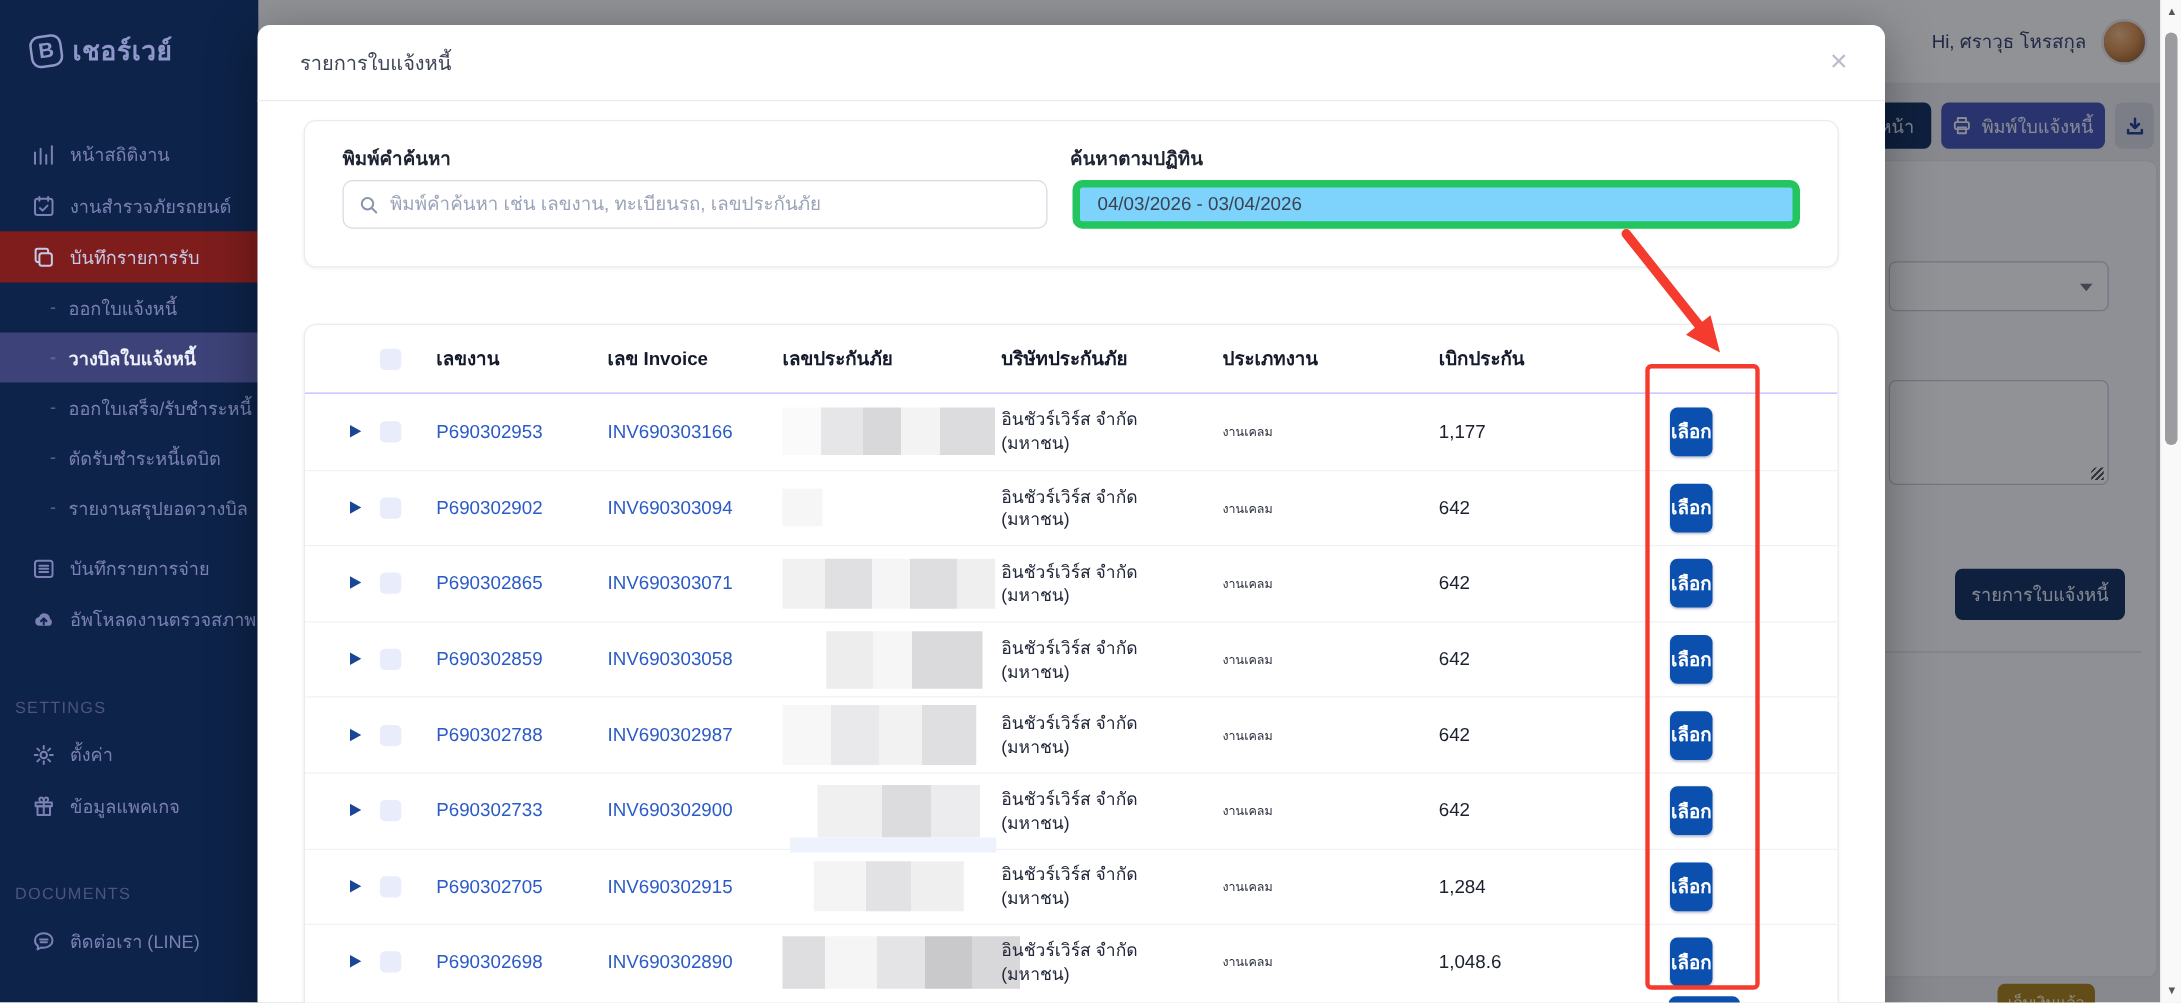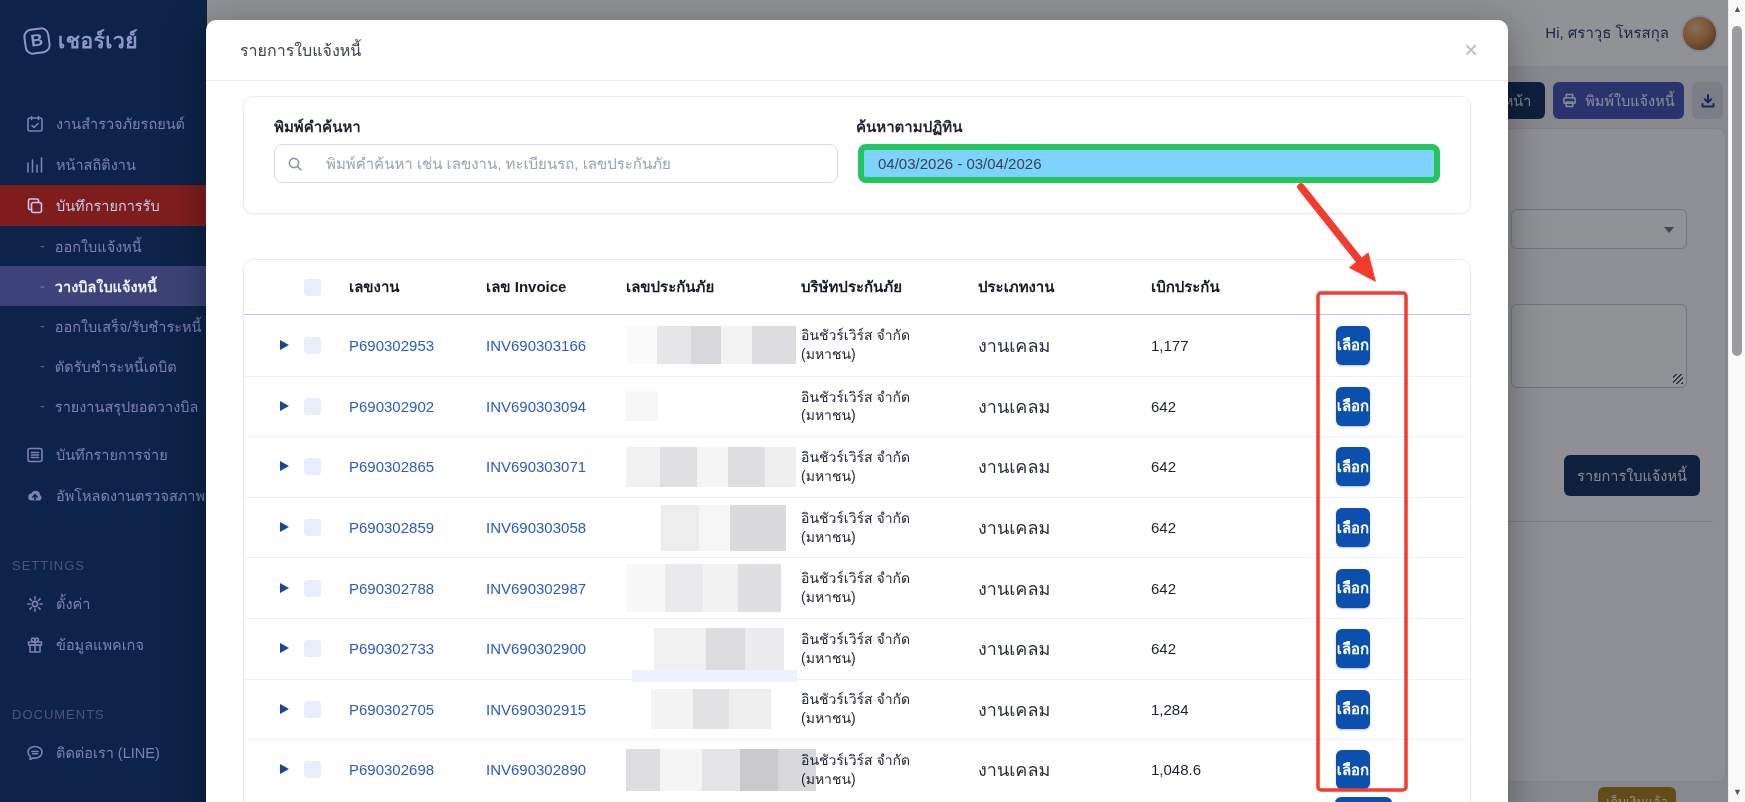--- a/index.html
+++ b/index.html
@@ -71,42 +71,42 @@
   .modal-title { font-size:16px; font-weight:500; color:#3f4557; }
   .modal-close { border:none; background:none; font-size:24px; line-height:1; color:#b9bdc9; cursor:pointer; }
 
   .card { position:absolute; background:#fff; border:1px solid #e9ebf1; border-radius:10px;
     box-shadow:0 1px 3px rgba(16,24,40,.05); }
   .filters-card { left:37px; top:76px; width:1228px; height:118px; }
   .flabel { position:absolute; top:18px; font-size:15px; font-weight:bold; color:#1f2433; }
   .search-label { left:30px; }
   .date-label { left:612px; }
   .search-box { position:absolute; left:30px; top:47px; width:564px; height:39px;
-    border:1px solid #d7dae3; border-radius:8px; display:flex; align-items:center; gap:23px; padding:0 12px; }
+    border:1px solid #d7dae3; border-radius:8px; display:flex; align-items:center; gap:9px; padding:0 12px; }
   .search-box input { border:none; outline:none; flex:1; font-size:15px; color:#3c4252;
     font-family:inherit; background:transparent; }
   .search-box input::placeholder { color:#9aa3b8; }
   .date-input { position:absolute; left:614px; top:47px; width:582px; height:39px;
     border:6px solid #22c55e; border-radius:8px; font-size:15px; color:#3c4252; padding:0 14px;
     font-family:inherit; outline:none; background:#7dd3fc; }
 
   .table-card { left:37px; top:239px; width:1228px; height:560px; overflow:hidden; }
   .thead, .trow { display:grid; grid-template-columns:30px 45px 137px 140px 175px 177px 173px 140px auto;
     align-items:center; padding-left:30px; }
   .thead { height:55px; border-bottom:1px solid #c4b5fd; }
   .thead span { font-size:15px; font-weight:bold; color:#141a2b; }
   .trow { height:60.6px; }
   .trow + .trow { border-top:1px solid #f0f1f6; }
   .cb { width:17px; height:17px; border-radius:4px; background:#e9edfb; display:inline-block; cursor:pointer; }
   .expand { background:none; border:none; cursor:pointer; width:20px; height:20px; }
   .tri { display:inline-block; width:0; height:0; border-left:9px solid #1a4696;
     border-top:5.5px solid transparent; border-bottom:5.5px solid transparent; }
   .link { font-size:15px; color:#2b5bc7; text-decoration:none; font-weight:500; cursor:pointer; }
   .company { font-size:14px; color:#23283a; line-height:1.35; max-width:158px; }
-  .jtype { font-size:18px; color:#2a2f3e; }
+  .jtype { font-size:10px; color:#2a2f3e; }
   .claim { font-size:15px; color:#1c2130; }
   .btncell { display:flex; padding-left:45px; }
   .select-btn { width:34px; height:39px; background:#0b50ae; color:#fff; border:none; border-radius:6px;
     font-size:15px; font-weight:bold; cursor:pointer; box-shadow:0 1px 2px rgba(10,40,100,.3); }
   .mosaic { display:inline-block; }
   .tbody .trow:nth-child(1) .mosaic { width:170px; height:38px;
     background:linear-gradient(90deg,#fafafa 0 18%,#e6e6e8 18% 38%,#d8d8da 38% 56%,#f3f3f4 56% 74%,#dcdcde 74% 100%); }
   .tbody .trow:nth-child(2) .mosaic { width:32px; height:30px; background:#f6f6f7; }
   .tbody .trow:nth-child(3) .mosaic { width:170px; height:40px;
     background:linear-gradient(90deg,#f1f1f2 0 20%,#e0e0e2 20% 42%,#f5f5f6 42% 60%,#dedee0 60% 82%,#efeff0 82% 100%); }
@@ -143,34 +143,34 @@
 <body>
 
 <aside class="sidebar">
   <div class="logo">
     <span class="logo-badge">B</span>
     <span class="logo-text">เชอร์เวย์</span>
   </div>
   <nav class="nav">
     <div class="mitem">
       <svg class="ic" width="18" height="18" viewBox="0 0 18 18">
-          <rect x="2" y="3" width="14" height="13" rx="2"></rect>
-          <path d="M5.5 1.5v3M12.5 1.5v3"></path>
-          <path d="M6 10.5l2 2 4-4"></path>
-        </svg>
-      <span>งานสำรวจภัยรถยนต์</span>
-    </div>
-    <div class="mitem">
-      <svg class="ic" width="18" height="18" viewBox="0 0 18 18">
           <path d="M2 16V7"></path>
           <path d="M6.5 16V4"></path>
           <path d="M11 16V9"></path>
           <path d="M15.5 16V2"></path>
         </svg>
       <span>หน้าสถิติงาน</span>
+    </div>
+    <div class="mitem">
+      <svg class="ic" width="18" height="18" viewBox="0 0 18 18">
+          <rect x="2" y="3" width="14" height="13" rx="2"></rect>
+          <path d="M5.5 1.5v3M12.5 1.5v3"></path>
+          <path d="M6 10.5l2 2 4-4"></path>
+        </svg>
+      <span>งานสำรวจภัยรถยนต์</span>
     </div>
     <div class="mitem active-parent">
       <svg class="ic" width="18" height="18" viewBox="0 0 18 18">
           <rect x="5.5" y="5.5" width="10" height="10" rx="2"></rect>
           <path d="M12.5 5.5v-2a1.5 1.5 0 0 0-1.5-1.5H4A1.5 1.5 0 0 0 2.5 3.5V11A1.5 1.5 0 0 0 4 12.5h1.5"></path>
         </svg>
       <span>บันทึกรายการรับ</span>
     </div>
     <div class="sub">
       <span class="dash">-</span>

